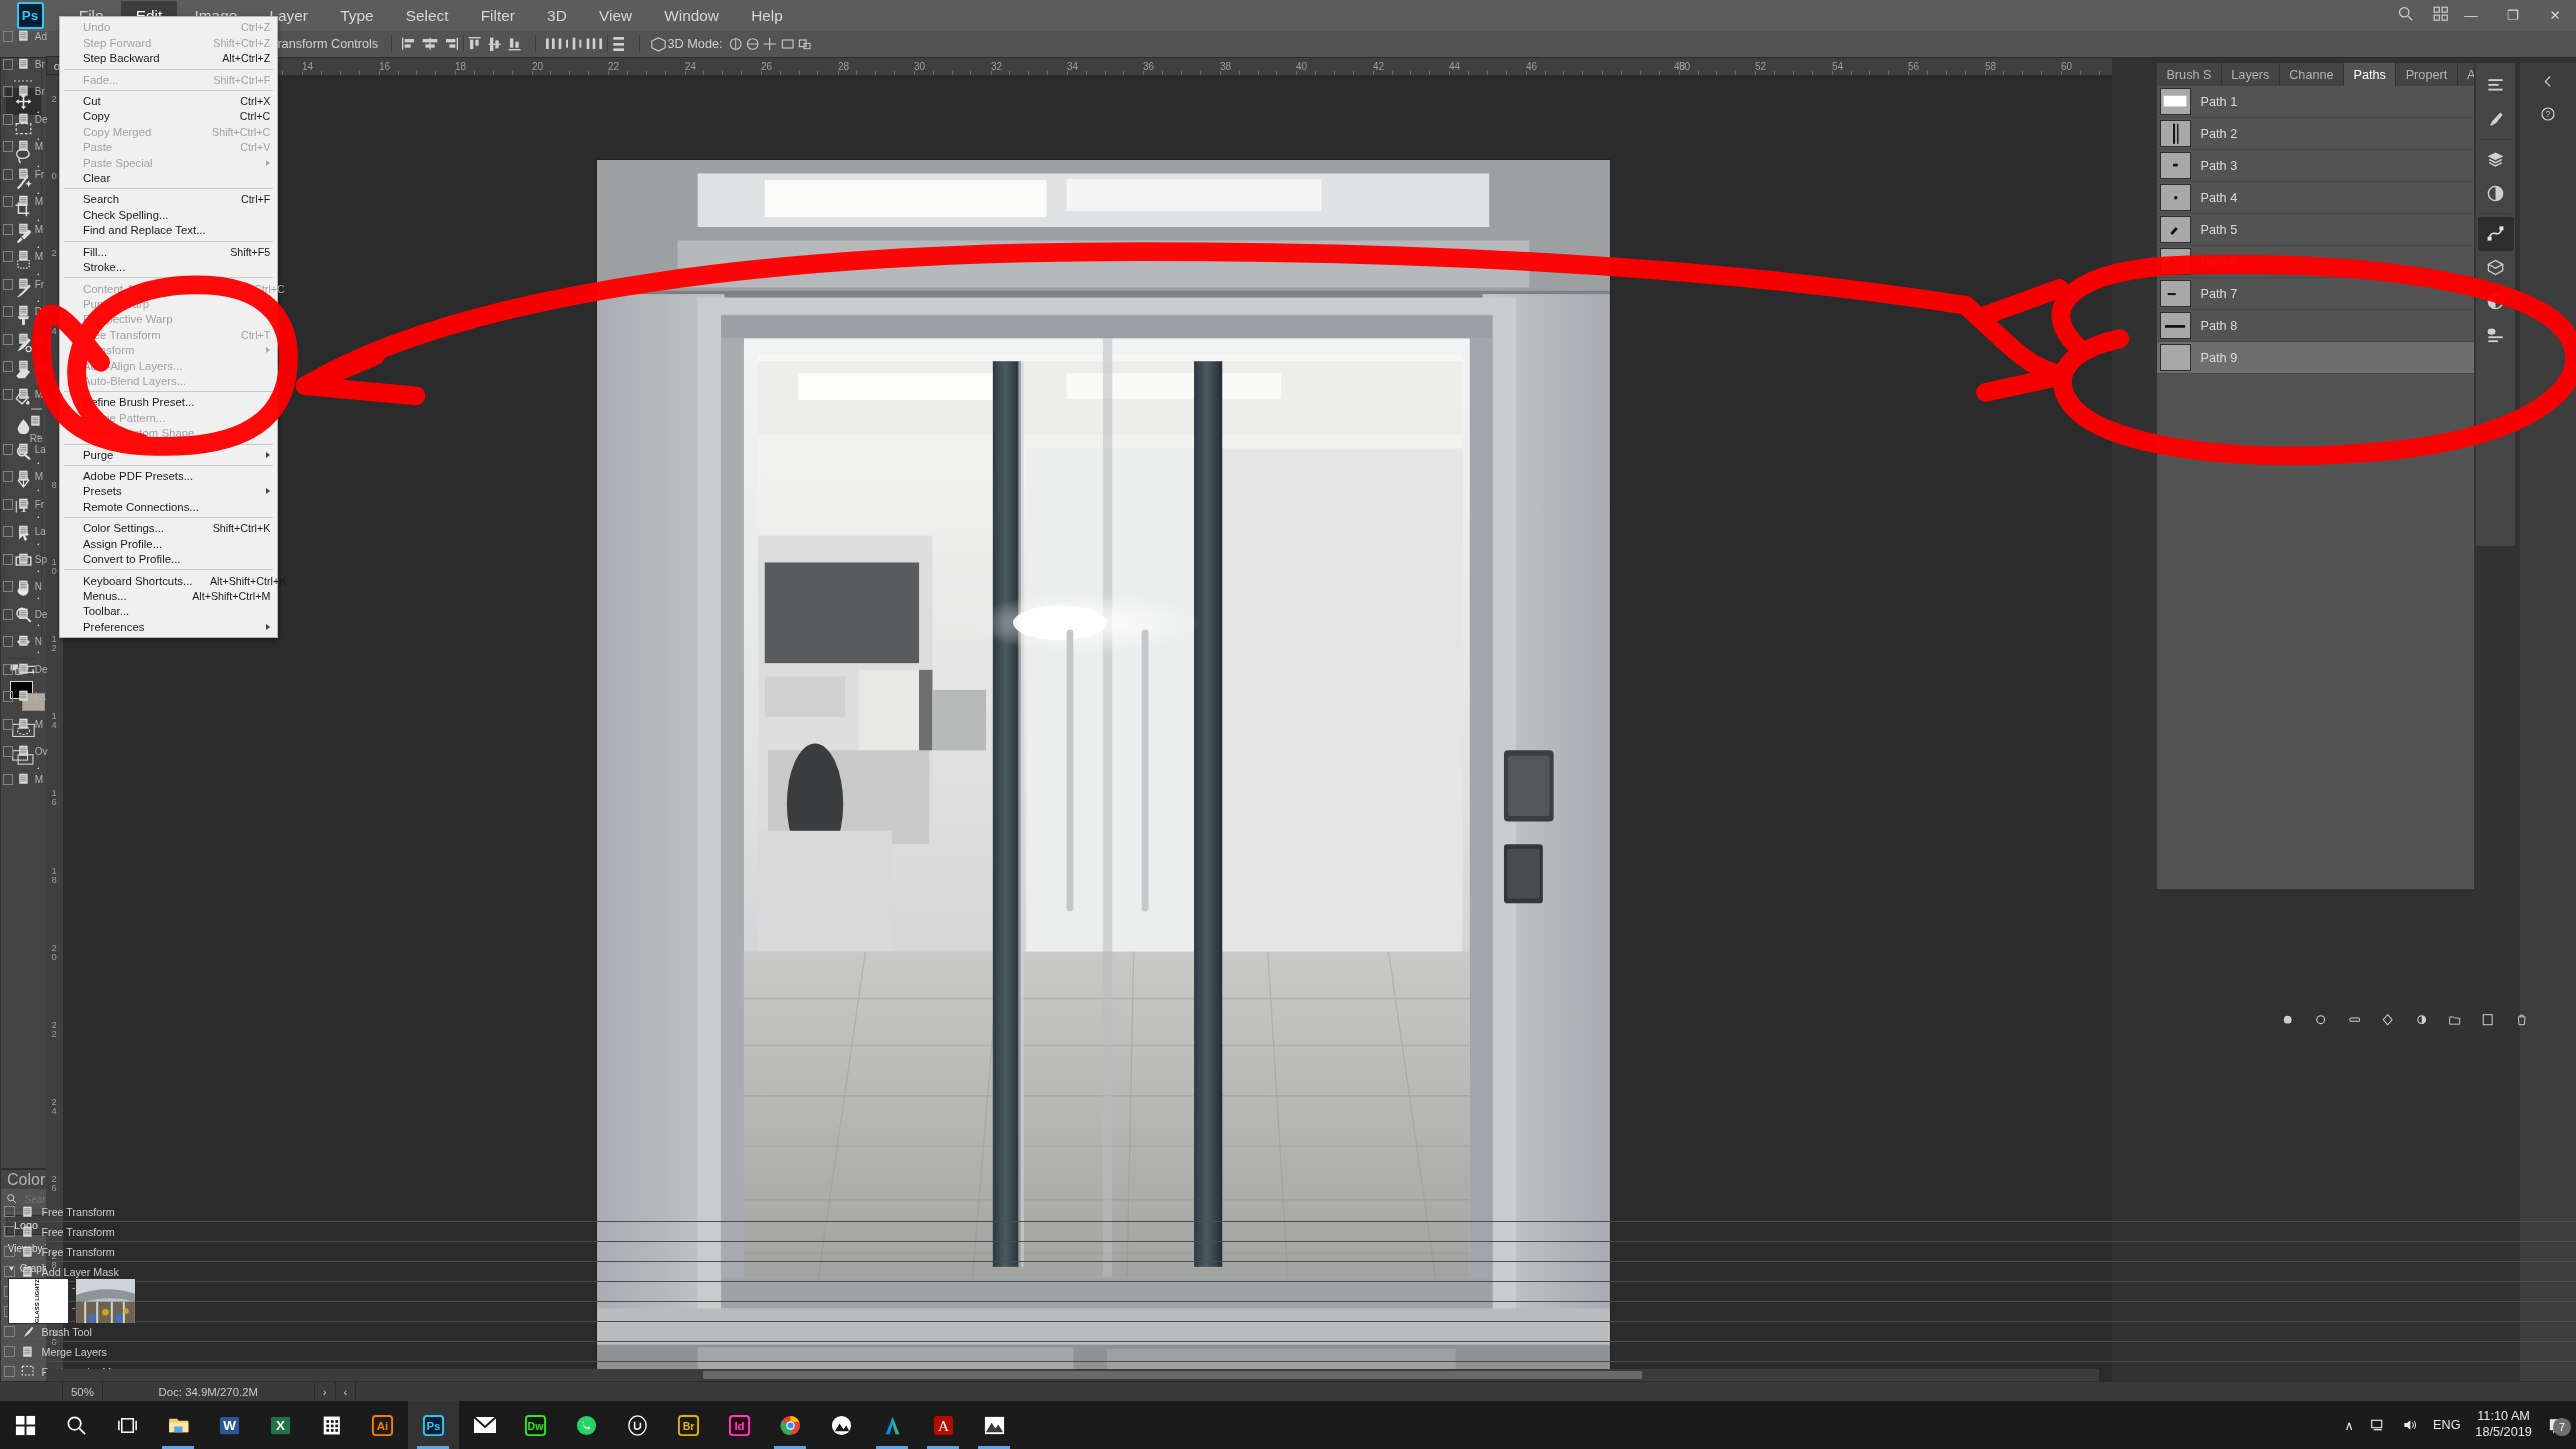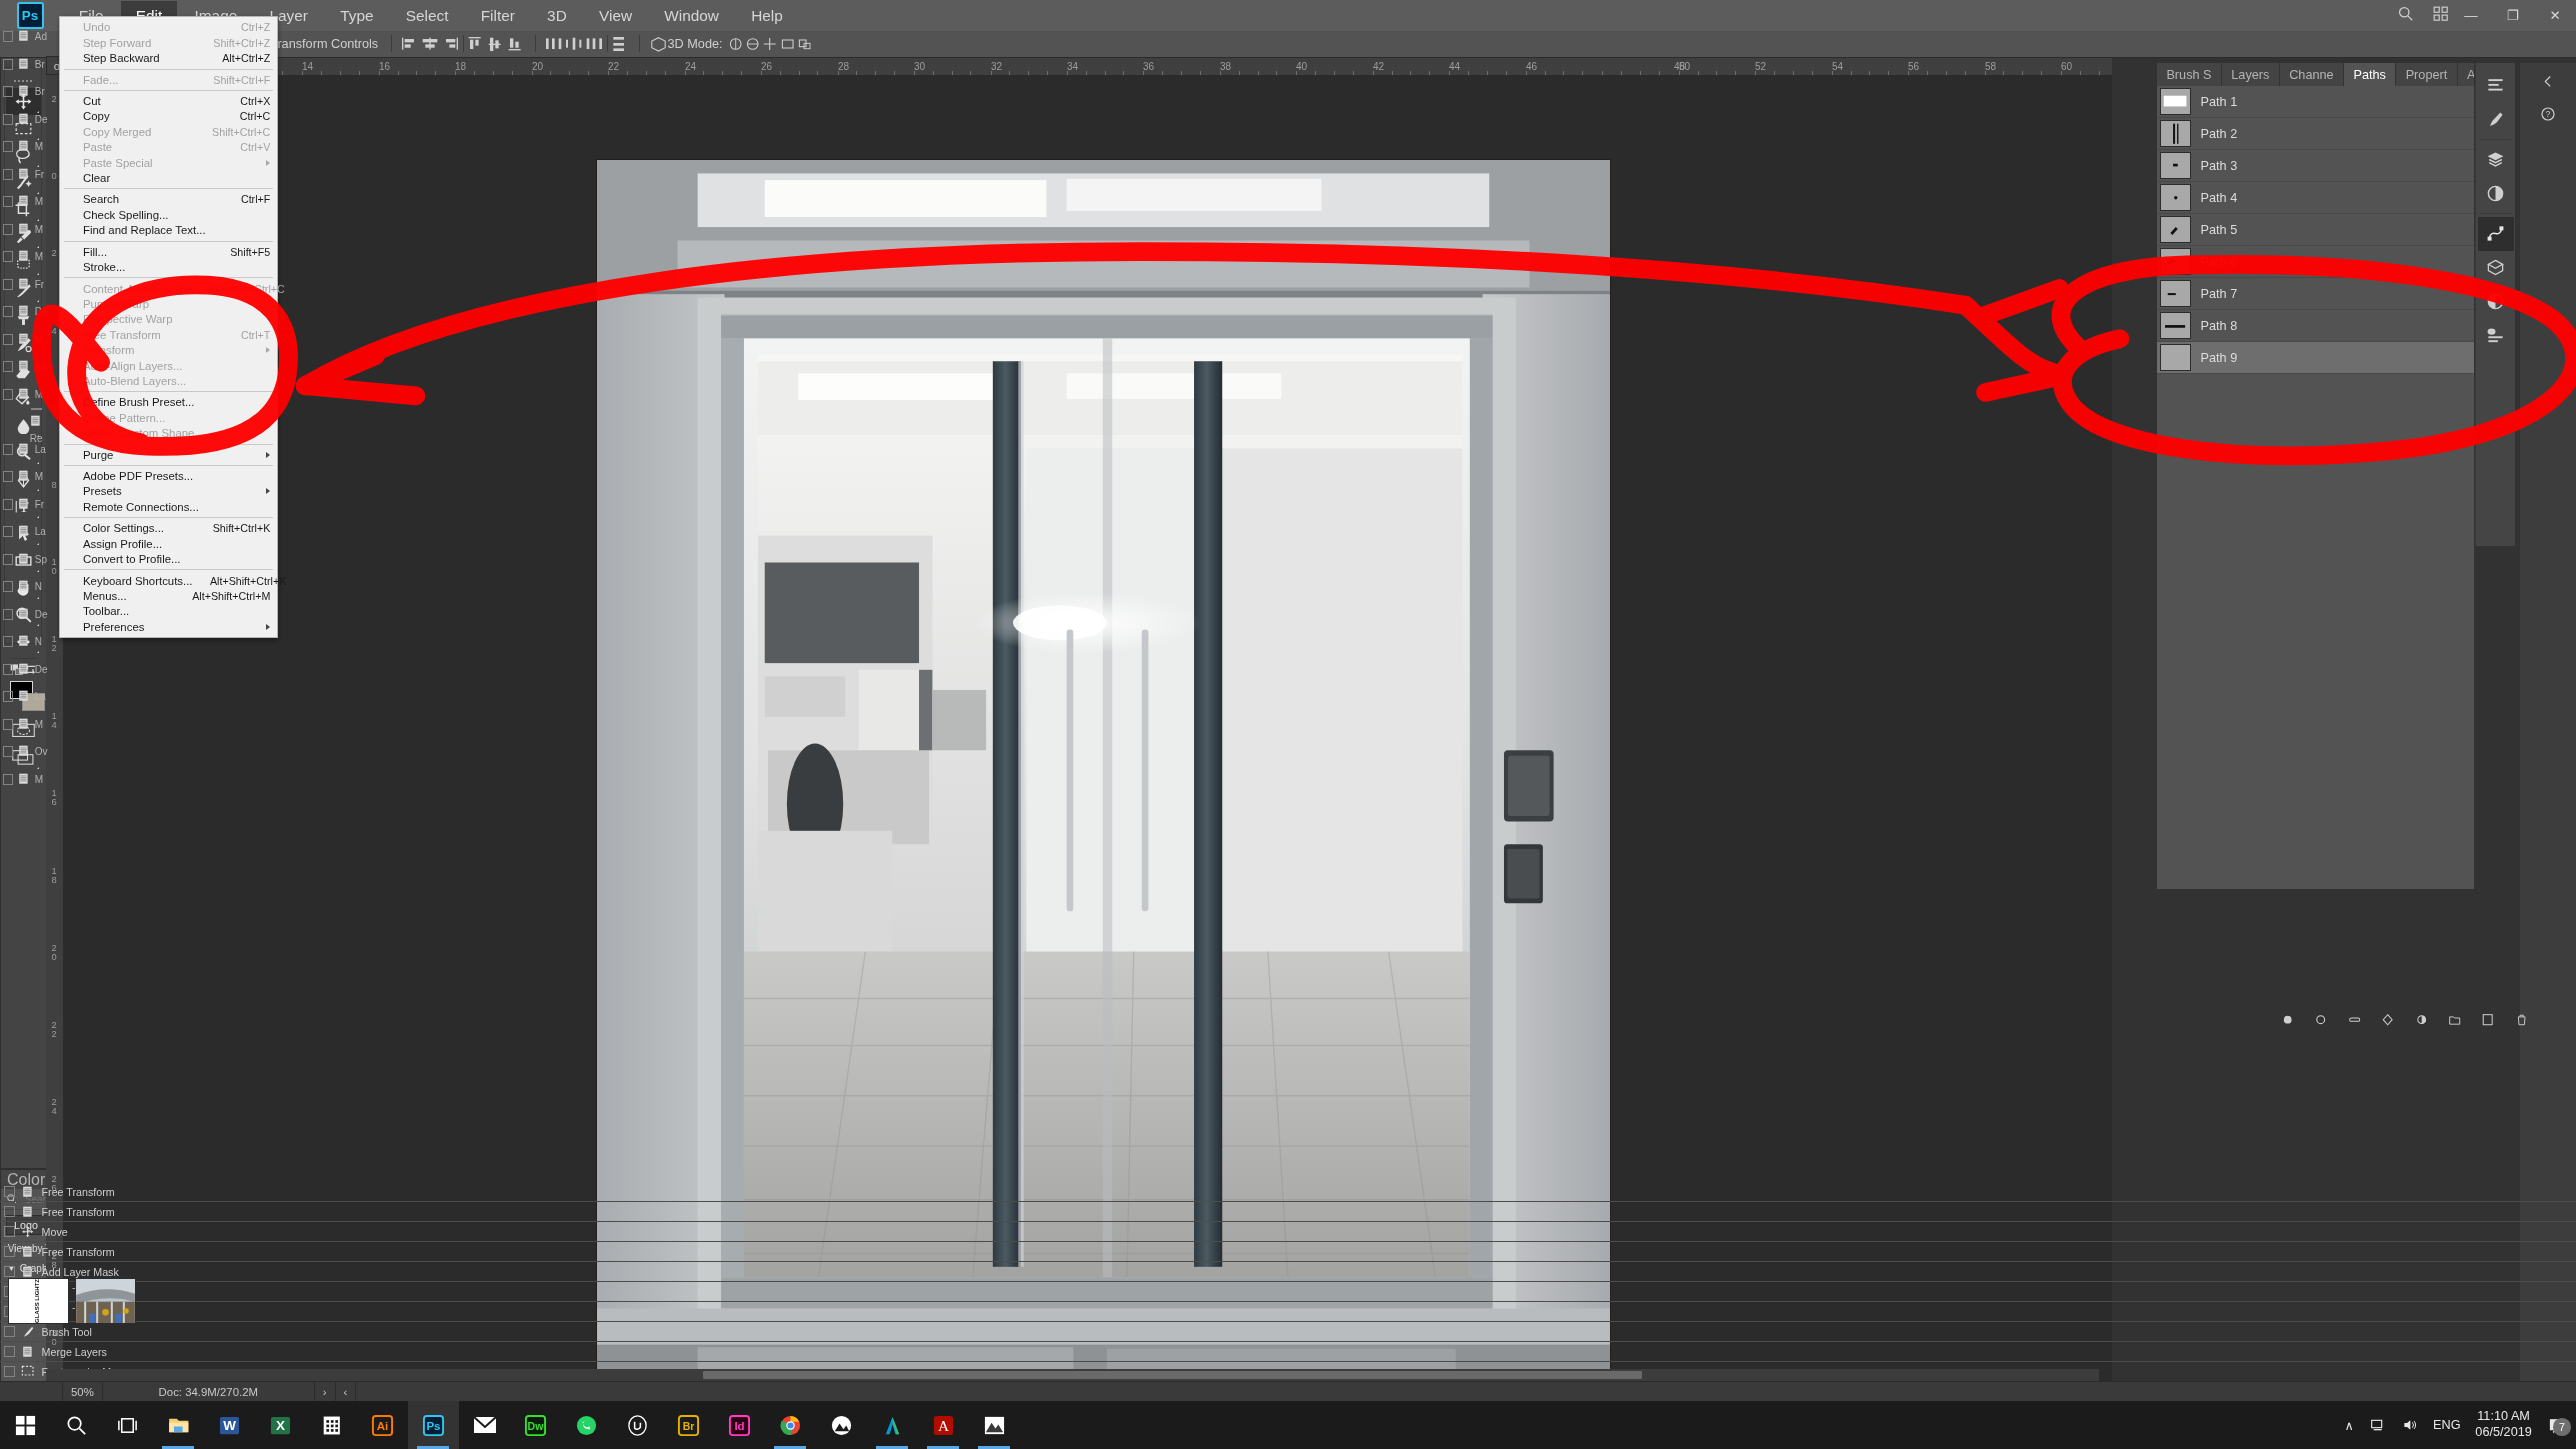--- a/index.html
+++ b/index.html
@@ -1290,29 +1290,20 @@
                 <line x1="6" y1="16" x2="17" y2="16"></line>
               </g>
             </svg>
           </span>
           <span>Free Transform</span>
         </div>
         <div class="hist-item">
           <span class="hist-chk"></span>
           <span class="hist-ico">
             <svg width="13.4" height="13.4" viewBox="0 0 24 24">
-              <path d="M12 2 L15 6 H13 V11 H18 V9 L22 12 L18 15 V13 H13 V18 H15 L12 22 L9 18 H11 V13 H6 V15 L2 12 L6 9 V11 H11 V6 H9 Z" fill="#dcdcdc"></path>
-            </svg>
-          </span>
-          <span>Move</span>
-        </div>
-        <div class="hist-item">
-          <span class="hist-chk"></span>
-          <span class="hist-ico">
-            <svg width="13.4" height="13.4" viewBox="0 0 24 24">
               <rect x="4" y="3" width="15" height="18" fill="#dcdcdc"></rect>
               <g stroke="#6b6b6b" stroke-width="1.2">
                 <line x1="6" y1="7" x2="17" y2="7"></line>
                 <line x1="6" y1="10" x2="17" y2="10"></line>
                 <line x1="6" y1="13" x2="17" y2="13"></line>
                 <line x1="6" y1="16" x2="17" y2="16"></line>
               </g>
             </svg>
           </span>
           <span>Free Transform</span>
@@ -1859,21 +1850,21 @@
           <rect x="3" y="5" width="15" height="11" fill="none" stroke="#e8e8e8" stroke-width="1.7"></rect>
           <rect x="6" y="18" width="12" height="2" fill="#e8e8e8"></rect>
         </svg>
       <svg width="17.4" height="16" viewBox="0 0 24 24">
           <path d="M4 9 H8 L13 5 V19 L8 15 H4 Z" fill="#e8e8e8"></path>
           <path d="M16 8 a6 6 0 0 1 0 8 M18.5 6 a9 9 0 0 1 0 12" fill="none" stroke="#e8e8e8" stroke-width="1.5"></path>
         </svg>
       <span>ENG</span>
       <span class="clock">
         <span>11:10 AM</span>
-        <span>06/5/2019</span>
+        <span>18/5/2019</span>
       </span>
       <span style="position:relative;display:flex;align-items:center;">
         <svg width="20" height="19" viewBox="0 0 24 24">
             <rect x="3" y="4" width="18" height="14" fill="#e8e8e8"></rect>
             <path d="M7 19 L11 18 L7 22 Z" fill="#e8e8e8"></path>
           </svg>
         <span style="position:absolute;right:-4px;bottom:-1.3px;width:17.4px;height:17.4px;border-radius:50%;background:#6e6e6e;color:#fff;font-size:10.7px;display:flex;align-items:center;justify-content:center;">7</span>
       </span>
     </div>
   </div>

